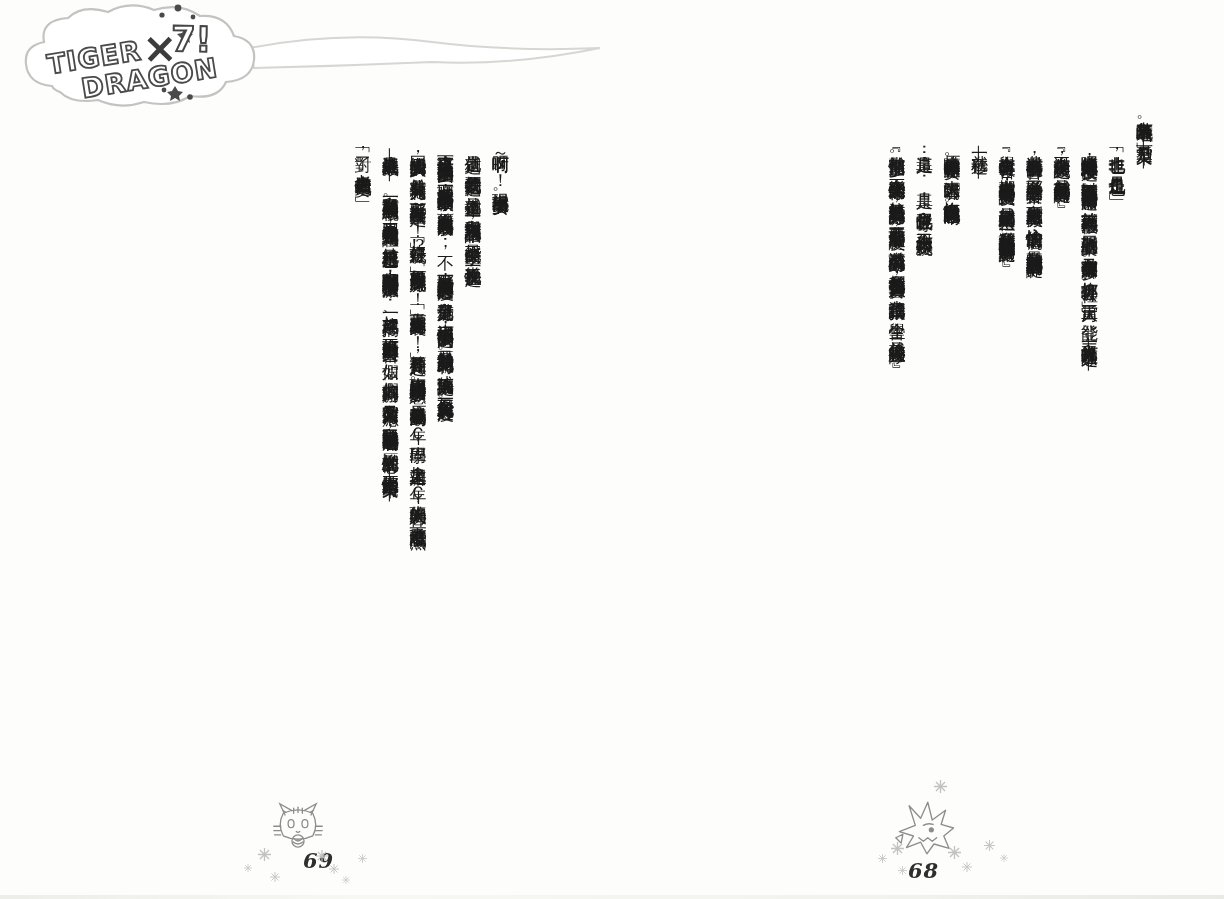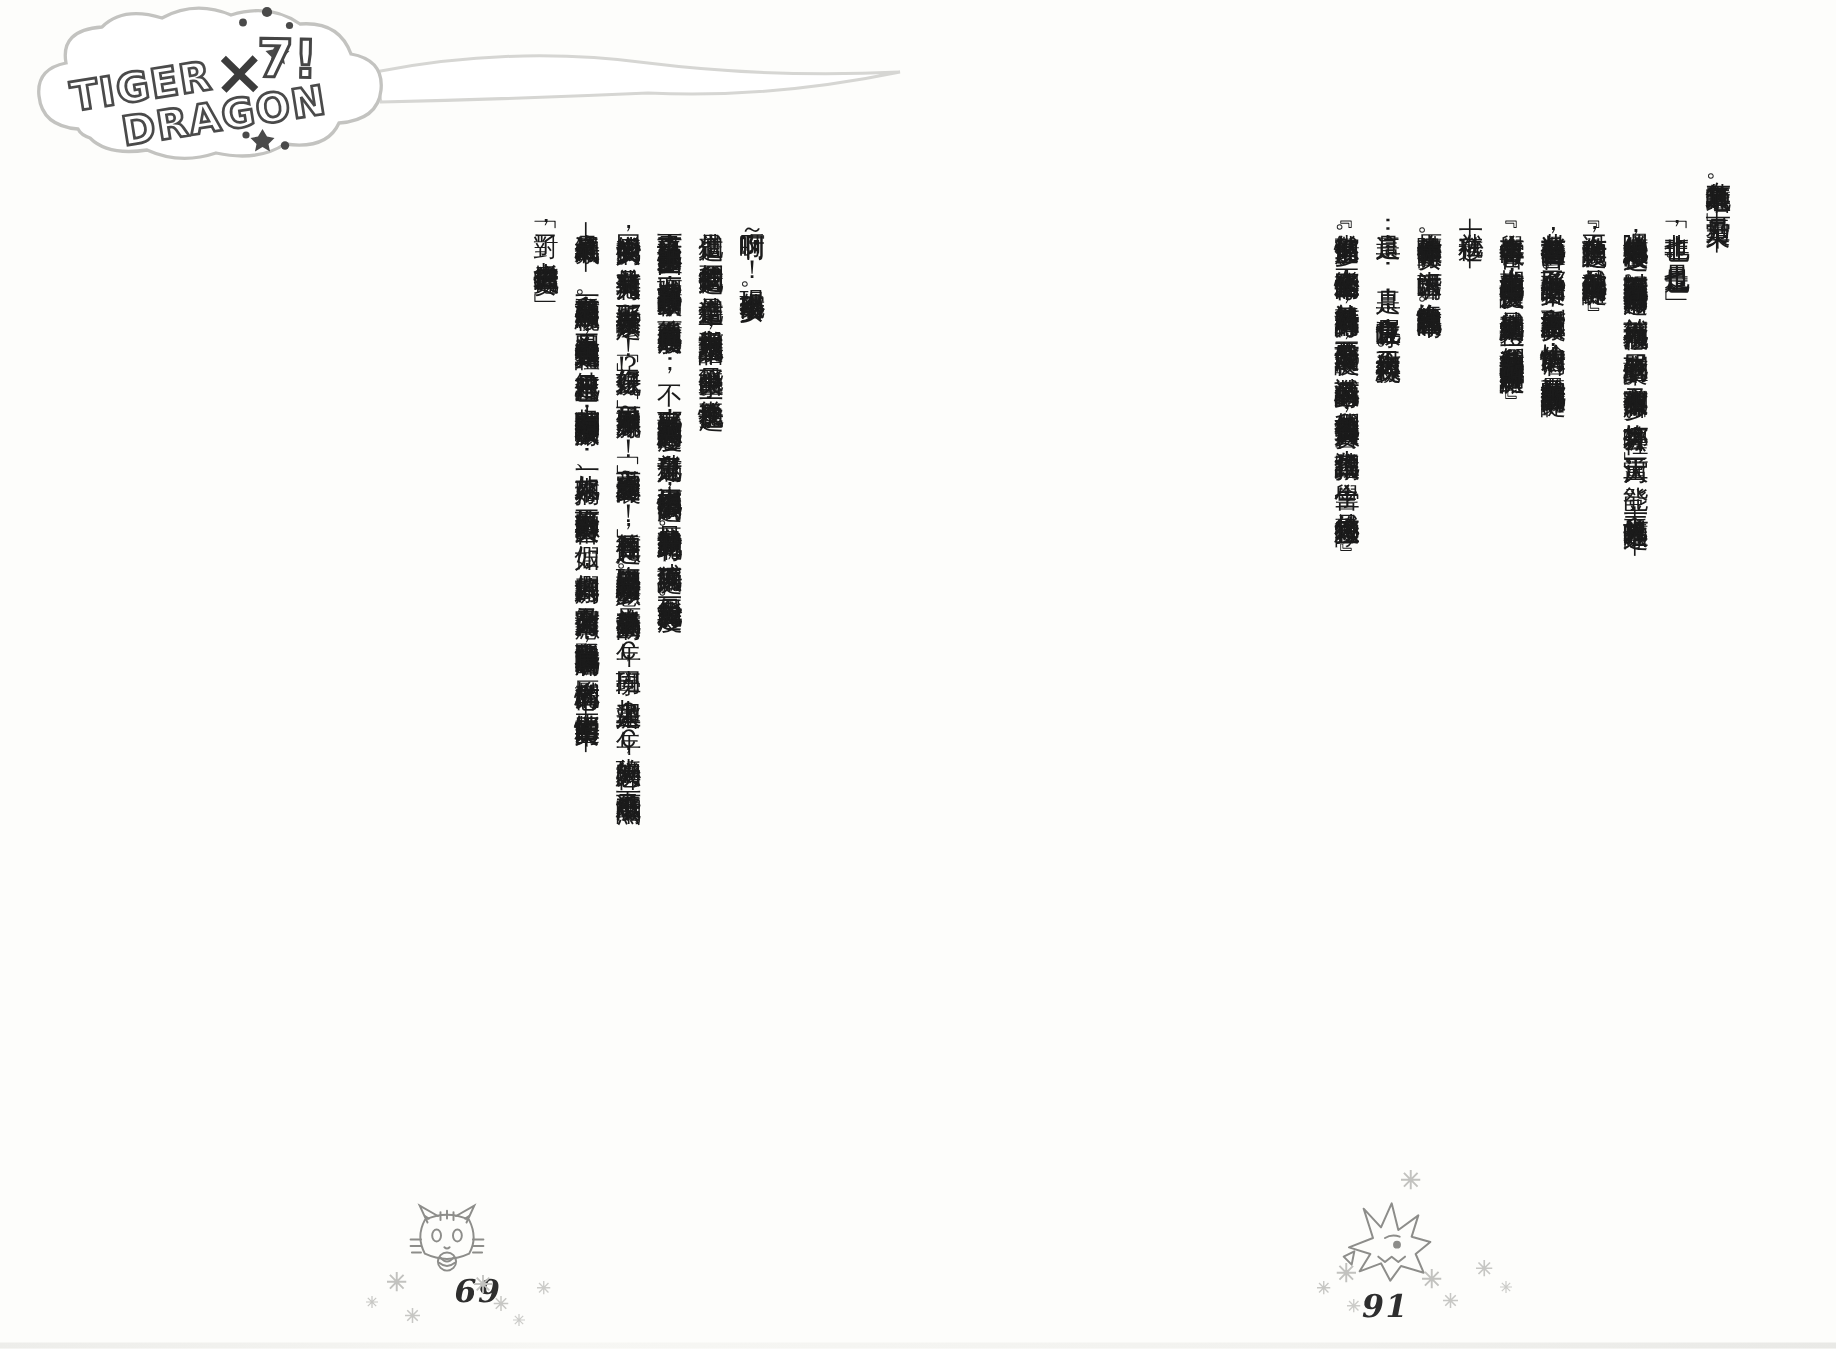--- a/index.html
+++ b/index.html
@@ -157,21 +157,21 @@
     <svg class="sp" style="left:74px;top:10px;" width="13" height="13" viewBox="0 0 12 12">
         <path d="M6 0V12M0 6H12M1.8 1.8L10.2 10.2M10.2 1.8L1.8 10.2" stroke="#c2c2bf" stroke-width="1.2"></path>
       </svg>
     <svg class="doodle" style="left:34px;top:28px;" width="64" height="60" viewBox="0 0 72 66" fill="none" stroke="#8d8d8a" stroke-width="1.5" stroke-linejoin="round" stroke-linecap="round">      
         <path d="M24 30 L17 8 L30 22 L38 4 L43 24 L58 13 L53 29 L67 33 L56 42 L62 56 L45 51 L37 62 L30 49 L14 55 L22 42 L6 37 Z"></path>
       <path d="M2 44 L10 40 L8 50 Z"></path>
       <circle cx="42" cy="35" r="2.2" fill="#8d8d8a"></circle>
       <path d="M28 44 l5 4 5 -4 5 4 5 -4"></path>
       <path d="M33 30 Q38 27 44 29"></path>
     </svg>
-    <span class="pagenum" style="left:48px;top:88px;">91</span>
+    <span class="pagenum" style="left:48px;top:88px;">68</span>
     <svg class="sp" style="left:18px;top:84px;" width="9" height="9" viewBox="0 0 12 12">
         <path d="M6 0V12M0 6H12M1.8 1.8L10.2 10.2M10.2 1.8L1.8 10.2" stroke="#c7c7c4" stroke-width="1.2"></path>
       </svg>
     <svg class="sp" style="left:31px;top:72px;" width="13" height="13" viewBox="0 0 12 12">
         <path d="M6 0V12M0 6H12M1.8 1.8L10.2 10.2M10.2 1.8L1.8 10.2" stroke="#c2c2bf" stroke-width="1.2"></path>
       </svg>
     <svg class="sp" style="left:38px;top:96px;" width="9" height="9" viewBox="0 0 12 12">
         <path d="M6 0V12M0 6H12M1.8 1.8L10.2 10.2M10.2 1.8L1.8 10.2" stroke="#ccccc9" stroke-width="1.2"></path>
       </svg>
     <svg class="sp" style="left:88px;top:76px;" width="13" height="13" viewBox="0 0 12 12">

